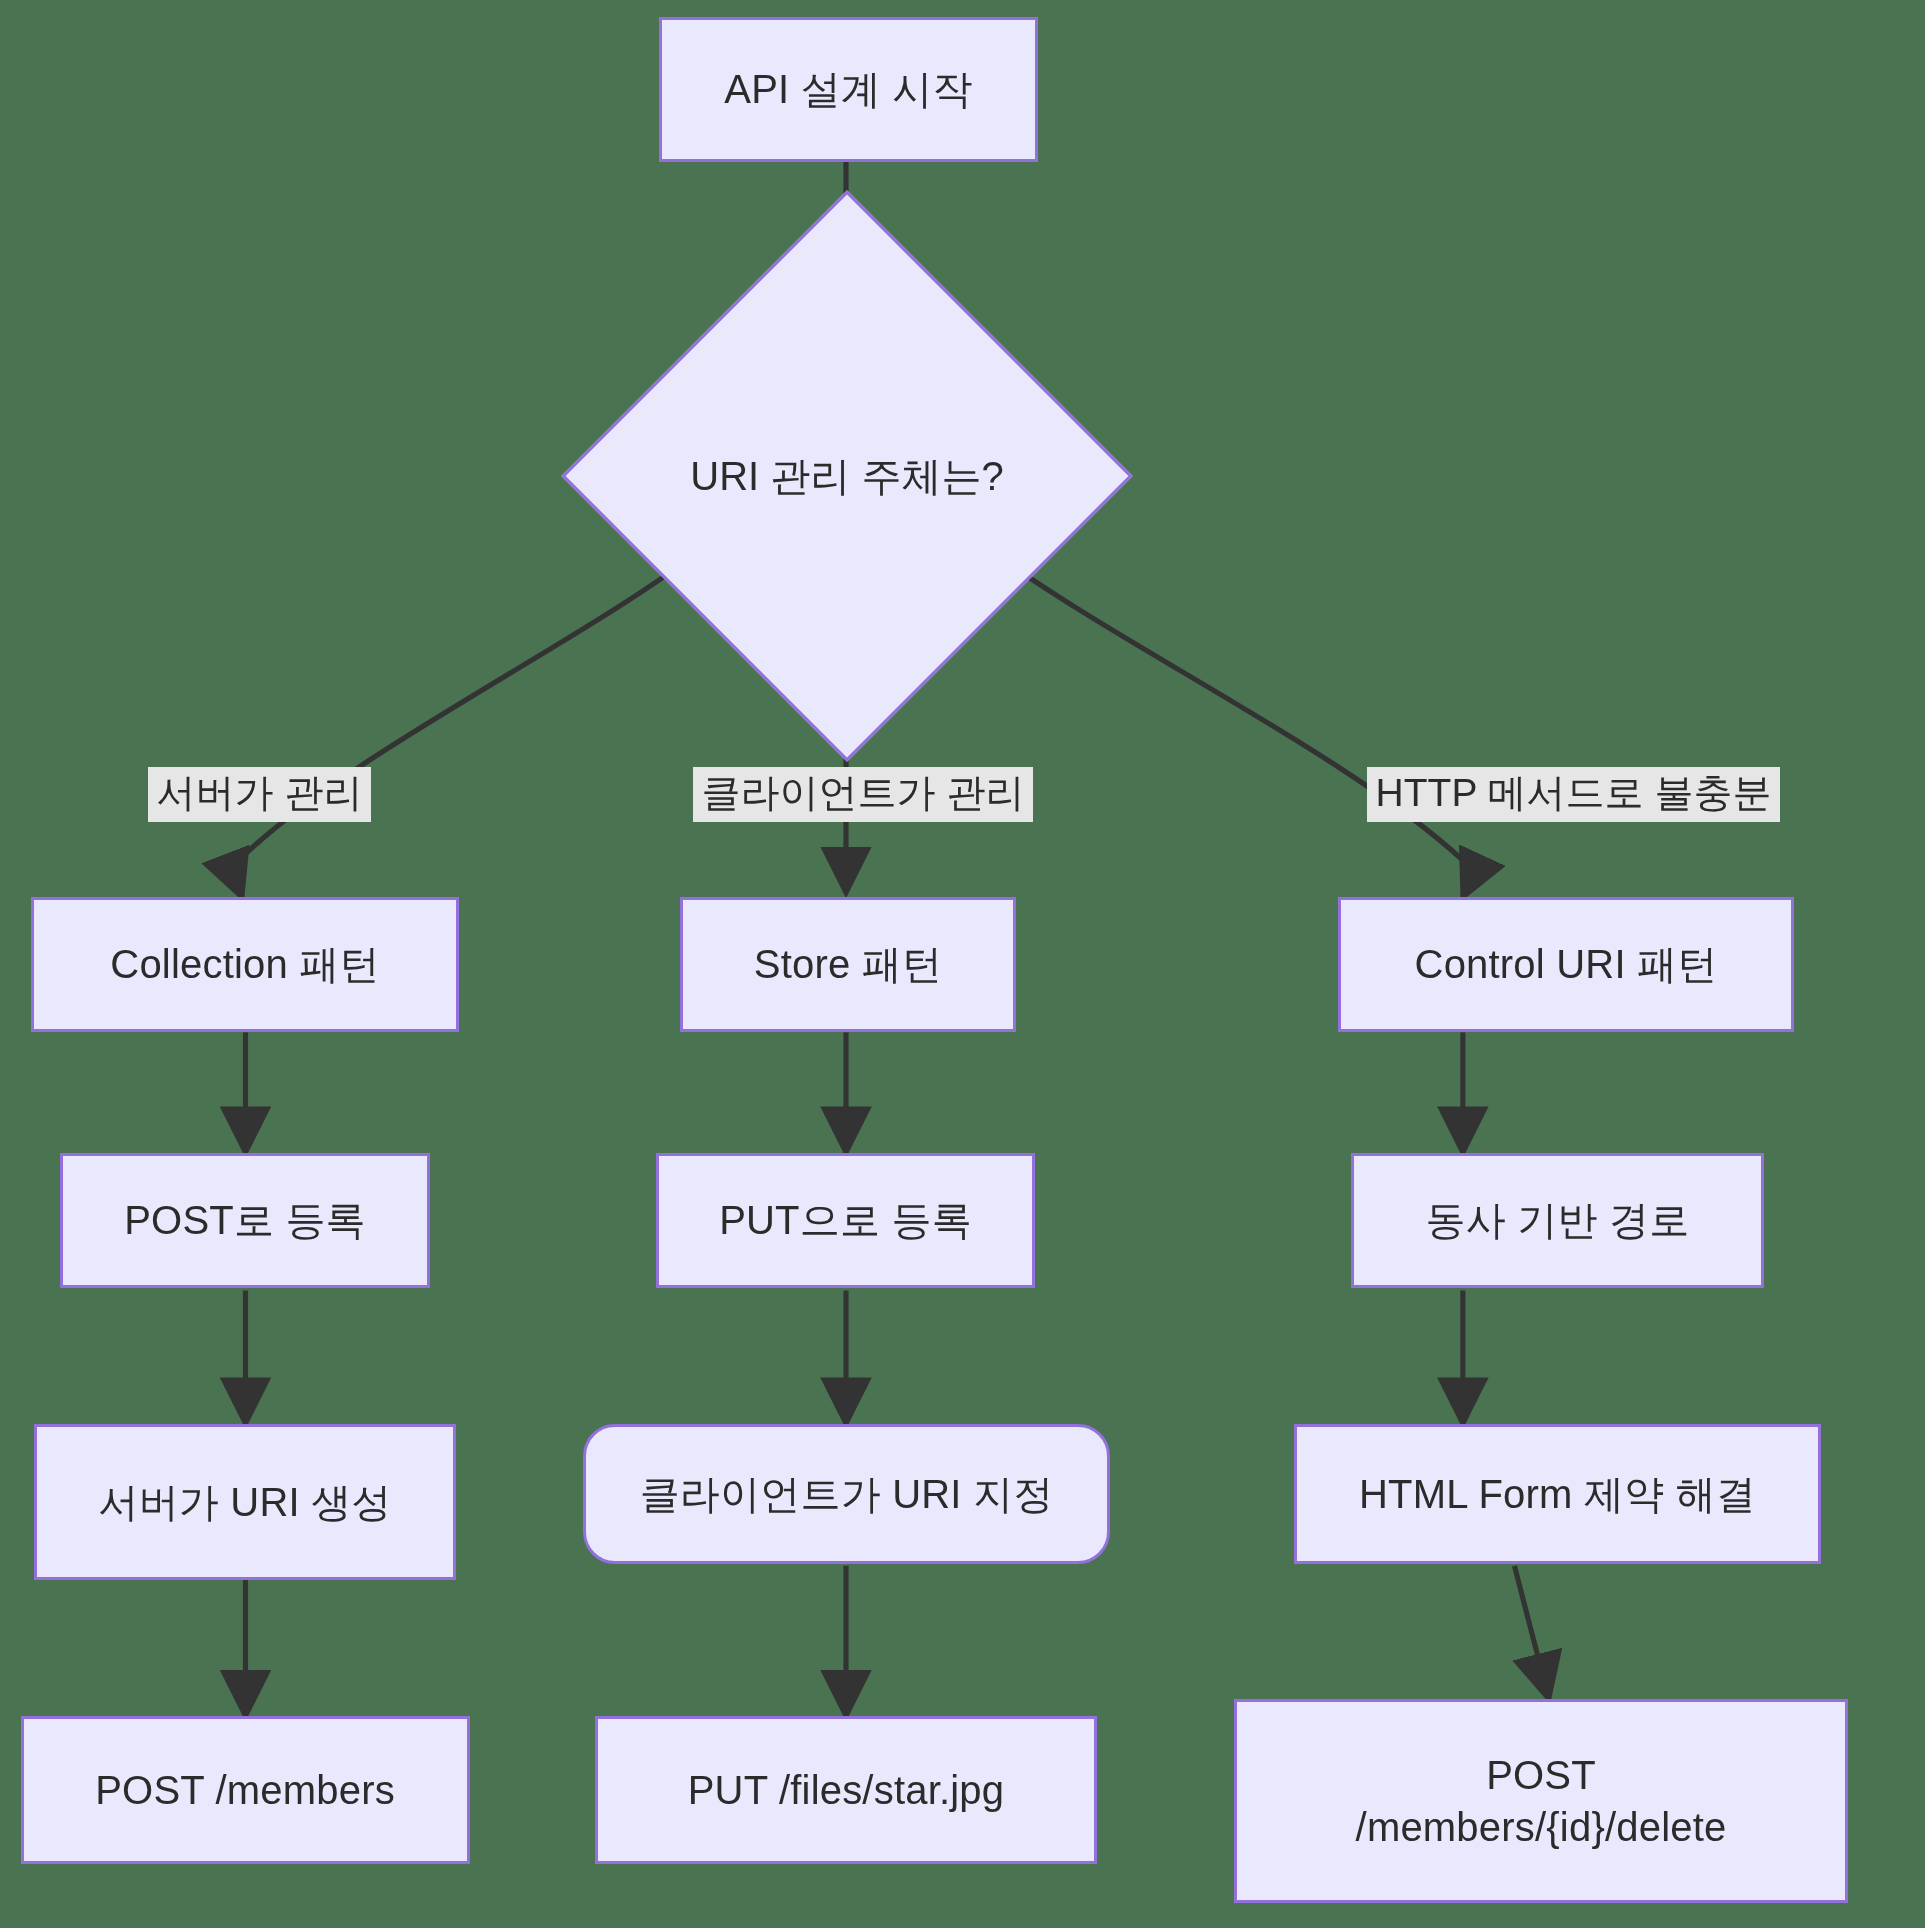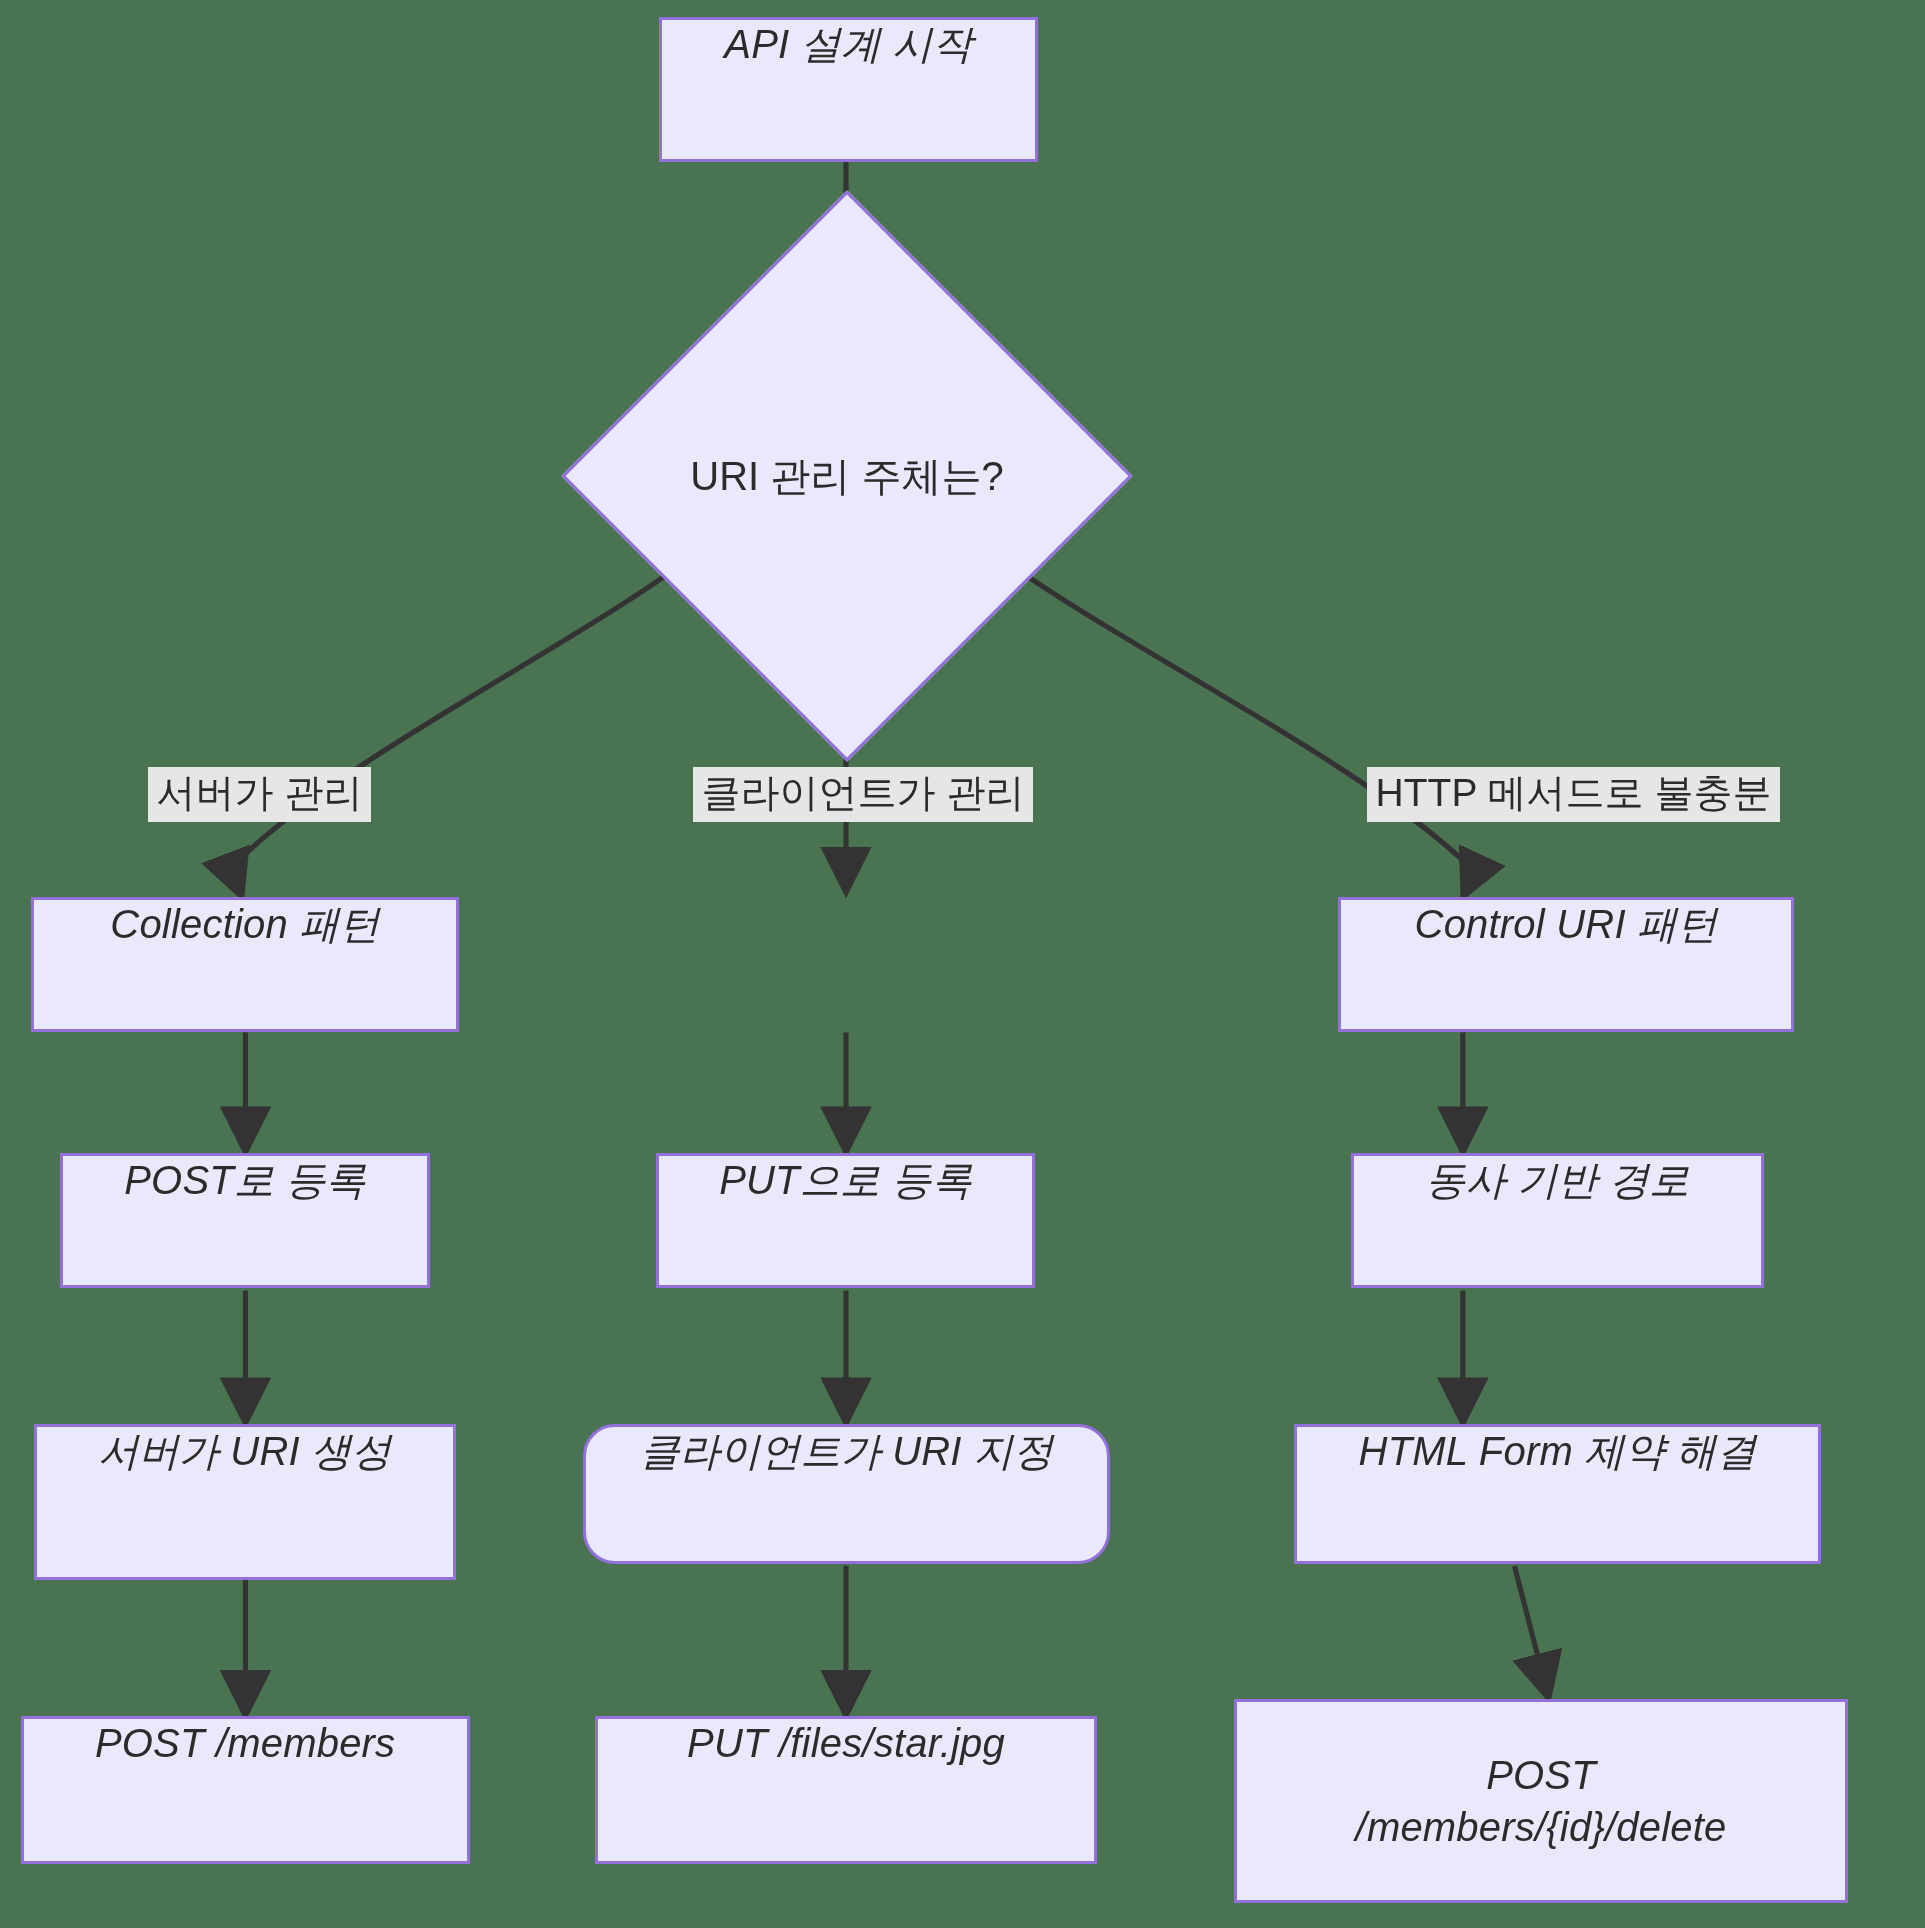--- a/index.html
+++ b/index.html
@@ -11,27 +11,27 @@
   }
   #canvas{position:relative;width:1926px;height:1928px;}
   svg.edges{position:absolute;left:0;top:0;width:1926px;height:1928px;}
 
   .node{
     position:absolute;
     box-sizing:border-box;
     background:#e9e8fc;
     border:3.4px solid #9370db;
     display:flex;
+    align-items:center;
     justify-content:center;
     text-align:center;
     color:#2b2b2b;
     font-size:40px;
     line-height:1.22;
     letter-spacing:0.2px;
-    font-style:italic;
   }
   .node.two-line{line-height:1.30;}
 
   .diamond{
     position:absolute;
     display:flex;
     align-items:center;
     justify-content:center;
   }
   .diamond .shape{
@@ -120,20 +120,23 @@
   <div class="node" style="left:60px;top:1153px;width:370px;height:135px;">
     <span>POST로 등록</span>
   </div>
   <div class="node" style="left:34px;top:1424px;width:422px;height:156px;">
     <span>서버가 URI 생성</span>
   </div>
   <div class="node" style="left:20.6px;top:1716px;width:449px;height:148px;">
     <span>POST /members</span>
   </div>
 
+  <div class="node" style="left:680px;top:897px;width:336px;height:135px;">
+    <span>Store 패턴</span>
+  </div>
   <div class="node" style="left:656px;top:1153px;width:379px;height:135px;">
     <span>PUT으로 등록</span>
   </div>
   <div class="node" style="left:583px;top:1424px;width:527px;height:140px;border-radius:32px;">
     <span>클라이언트가 URI 지정</span>
   </div>
   <div class="node" style="left:595px;top:1716px;width:502px;height:148px;">
     <span>PUT /files/star.jpg</span>
   </div>
 

